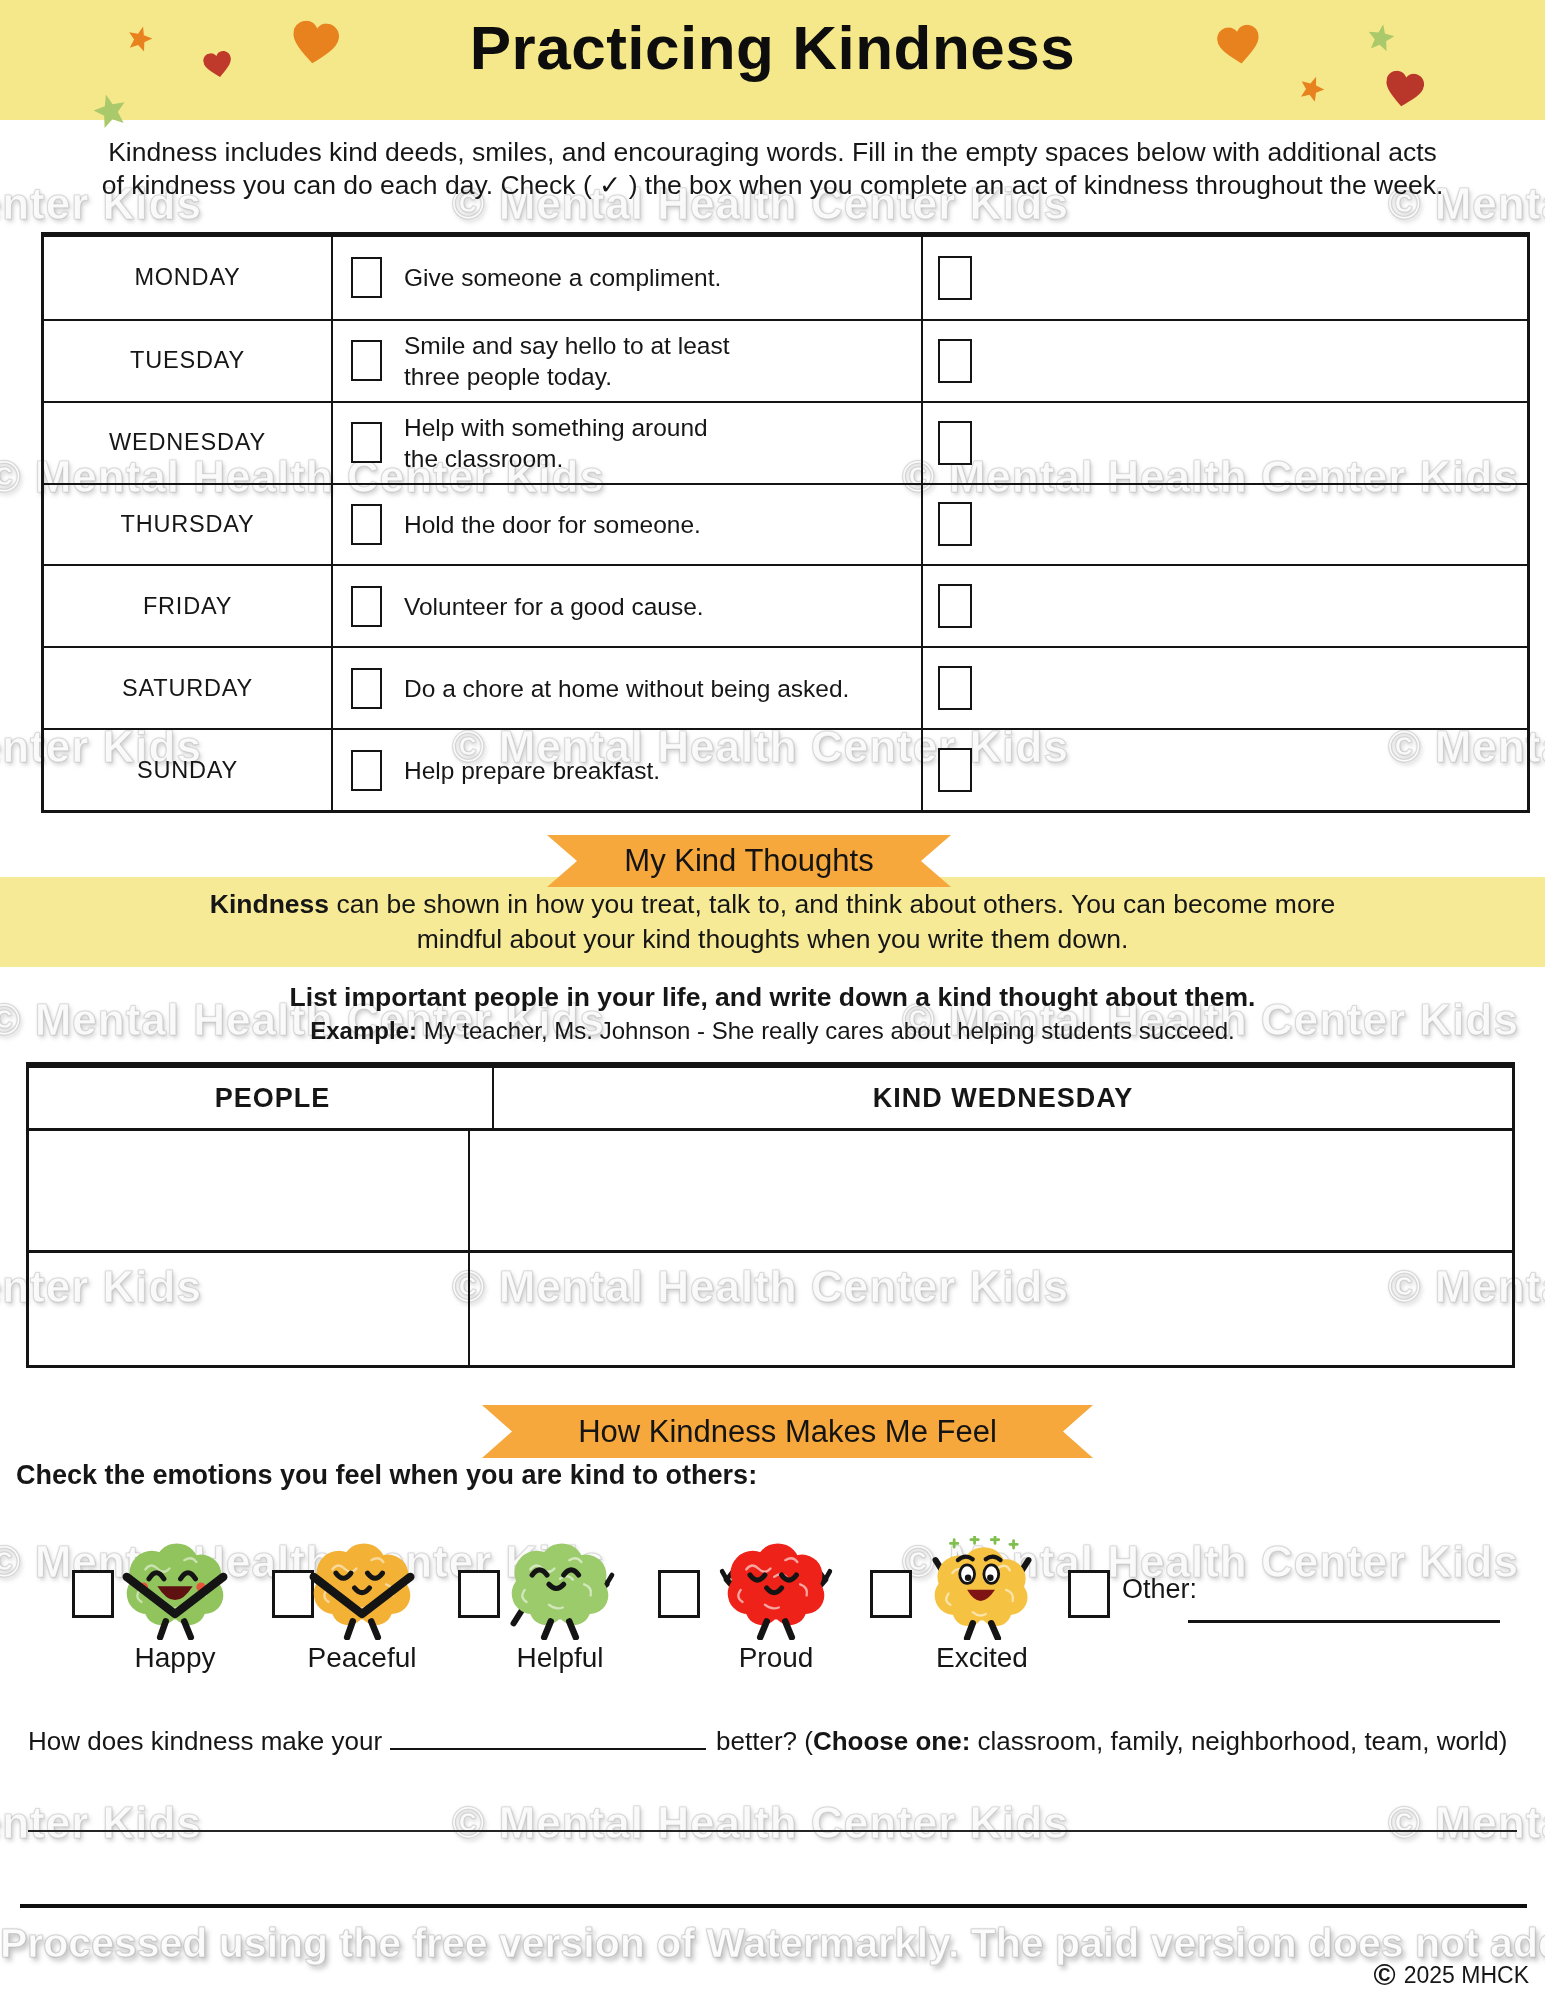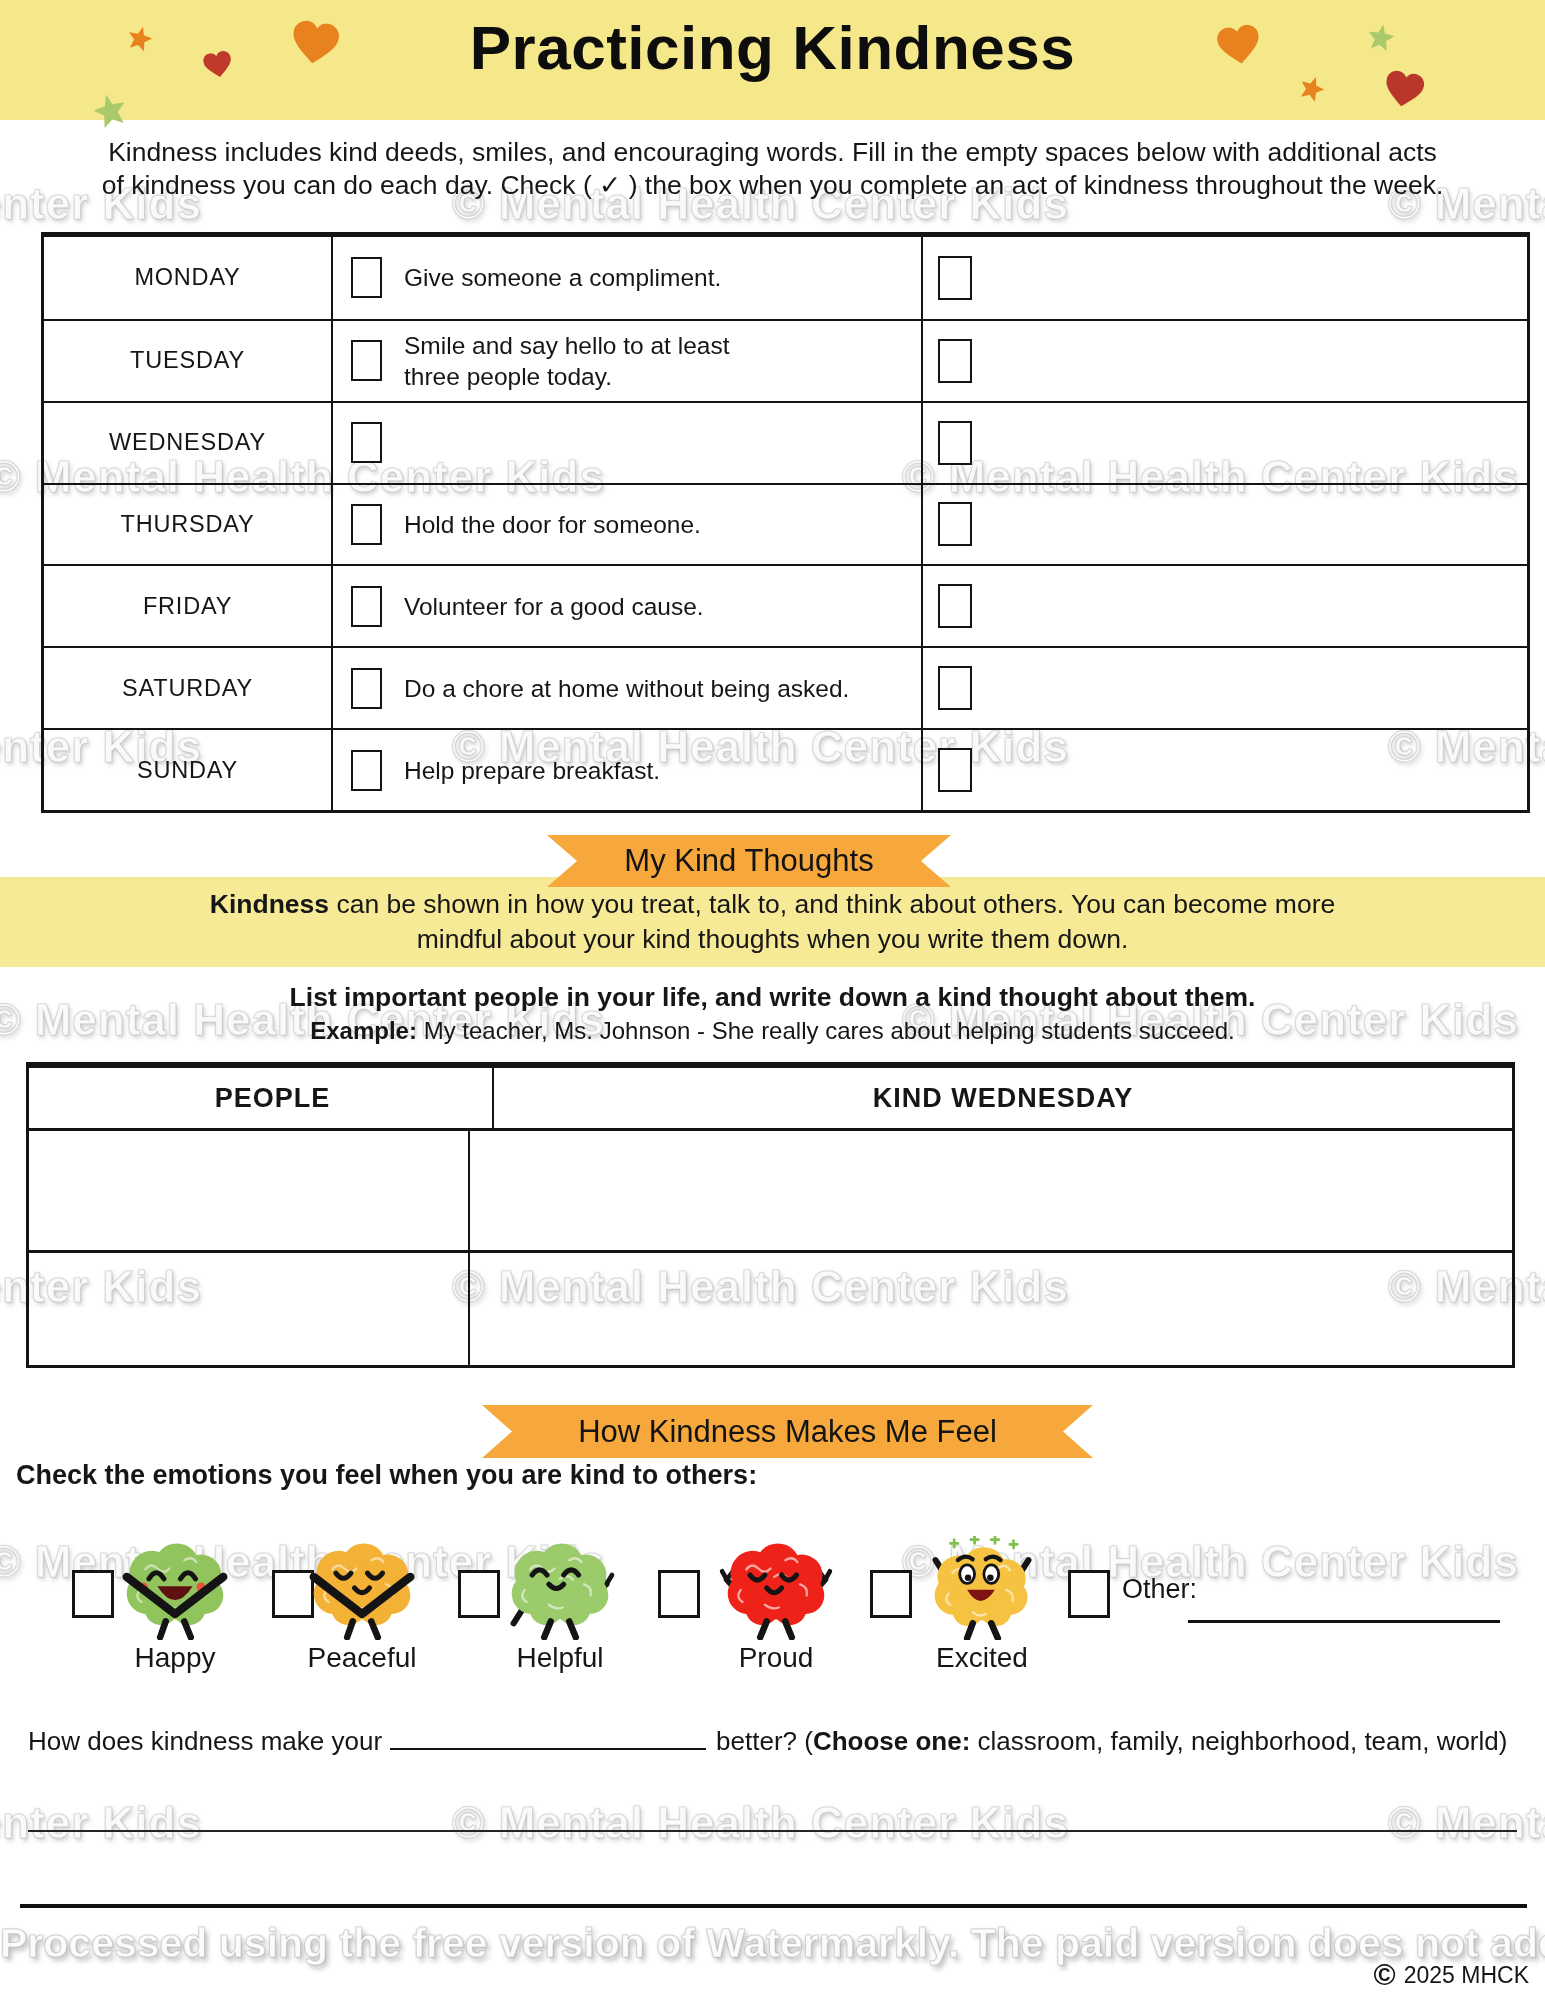--- a/index.html
+++ b/index.html
@@ -162,20 +162,24 @@
           </div>
         </div>
       <div class="slot-cell">
           <div class="cbx cbx-lg"></div>
         </div>
     </div>
     <div class="wrow">
       <div class="day-cell">WEDNESDAY</div>
       <div class="act-cell">
           <div class="cbx"></div>
+        <div class="act-text">
+            <span>Help with something around</span>
+            <span>the classroom.</span>
+          </div>
         </div>
       <div class="slot-cell">
           <div class="cbx cbx-lg"></div>
         </div>
     </div>
     <div class="wrow">
       <div class="day-cell">THURSDAY</div>
       <div class="act-cell">
           <div class="cbx"></div>
         <div class="act-text">

